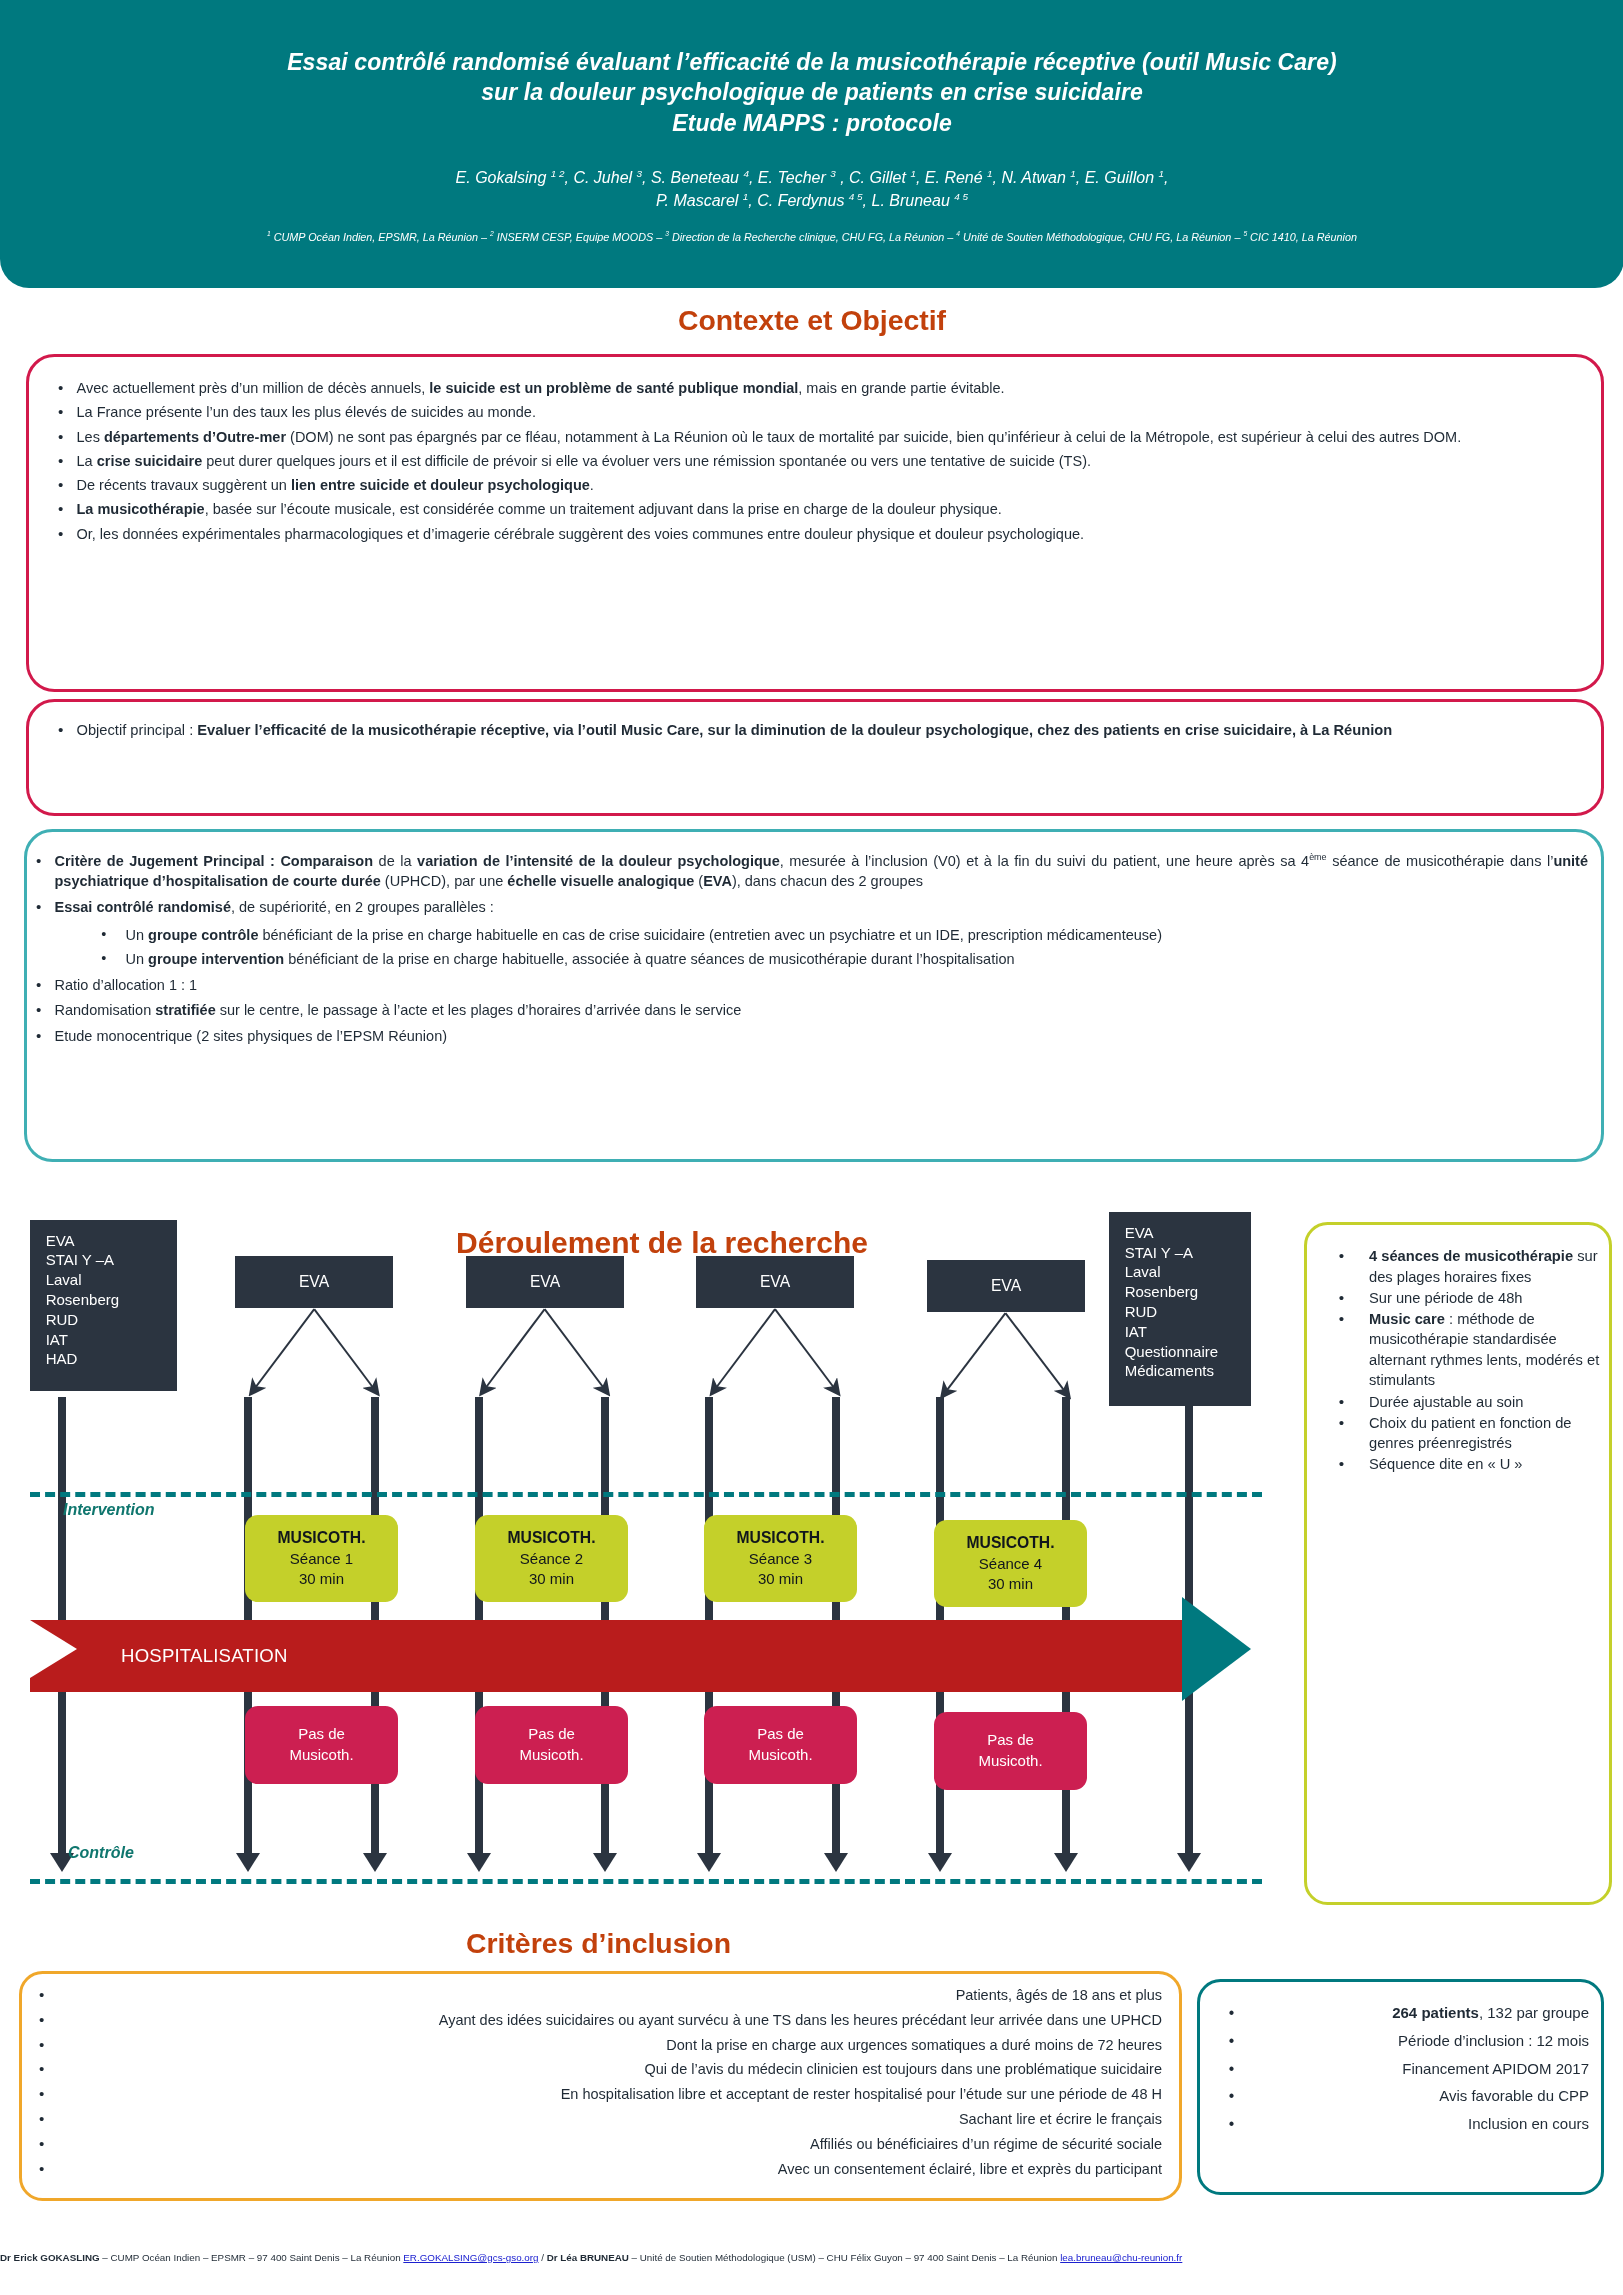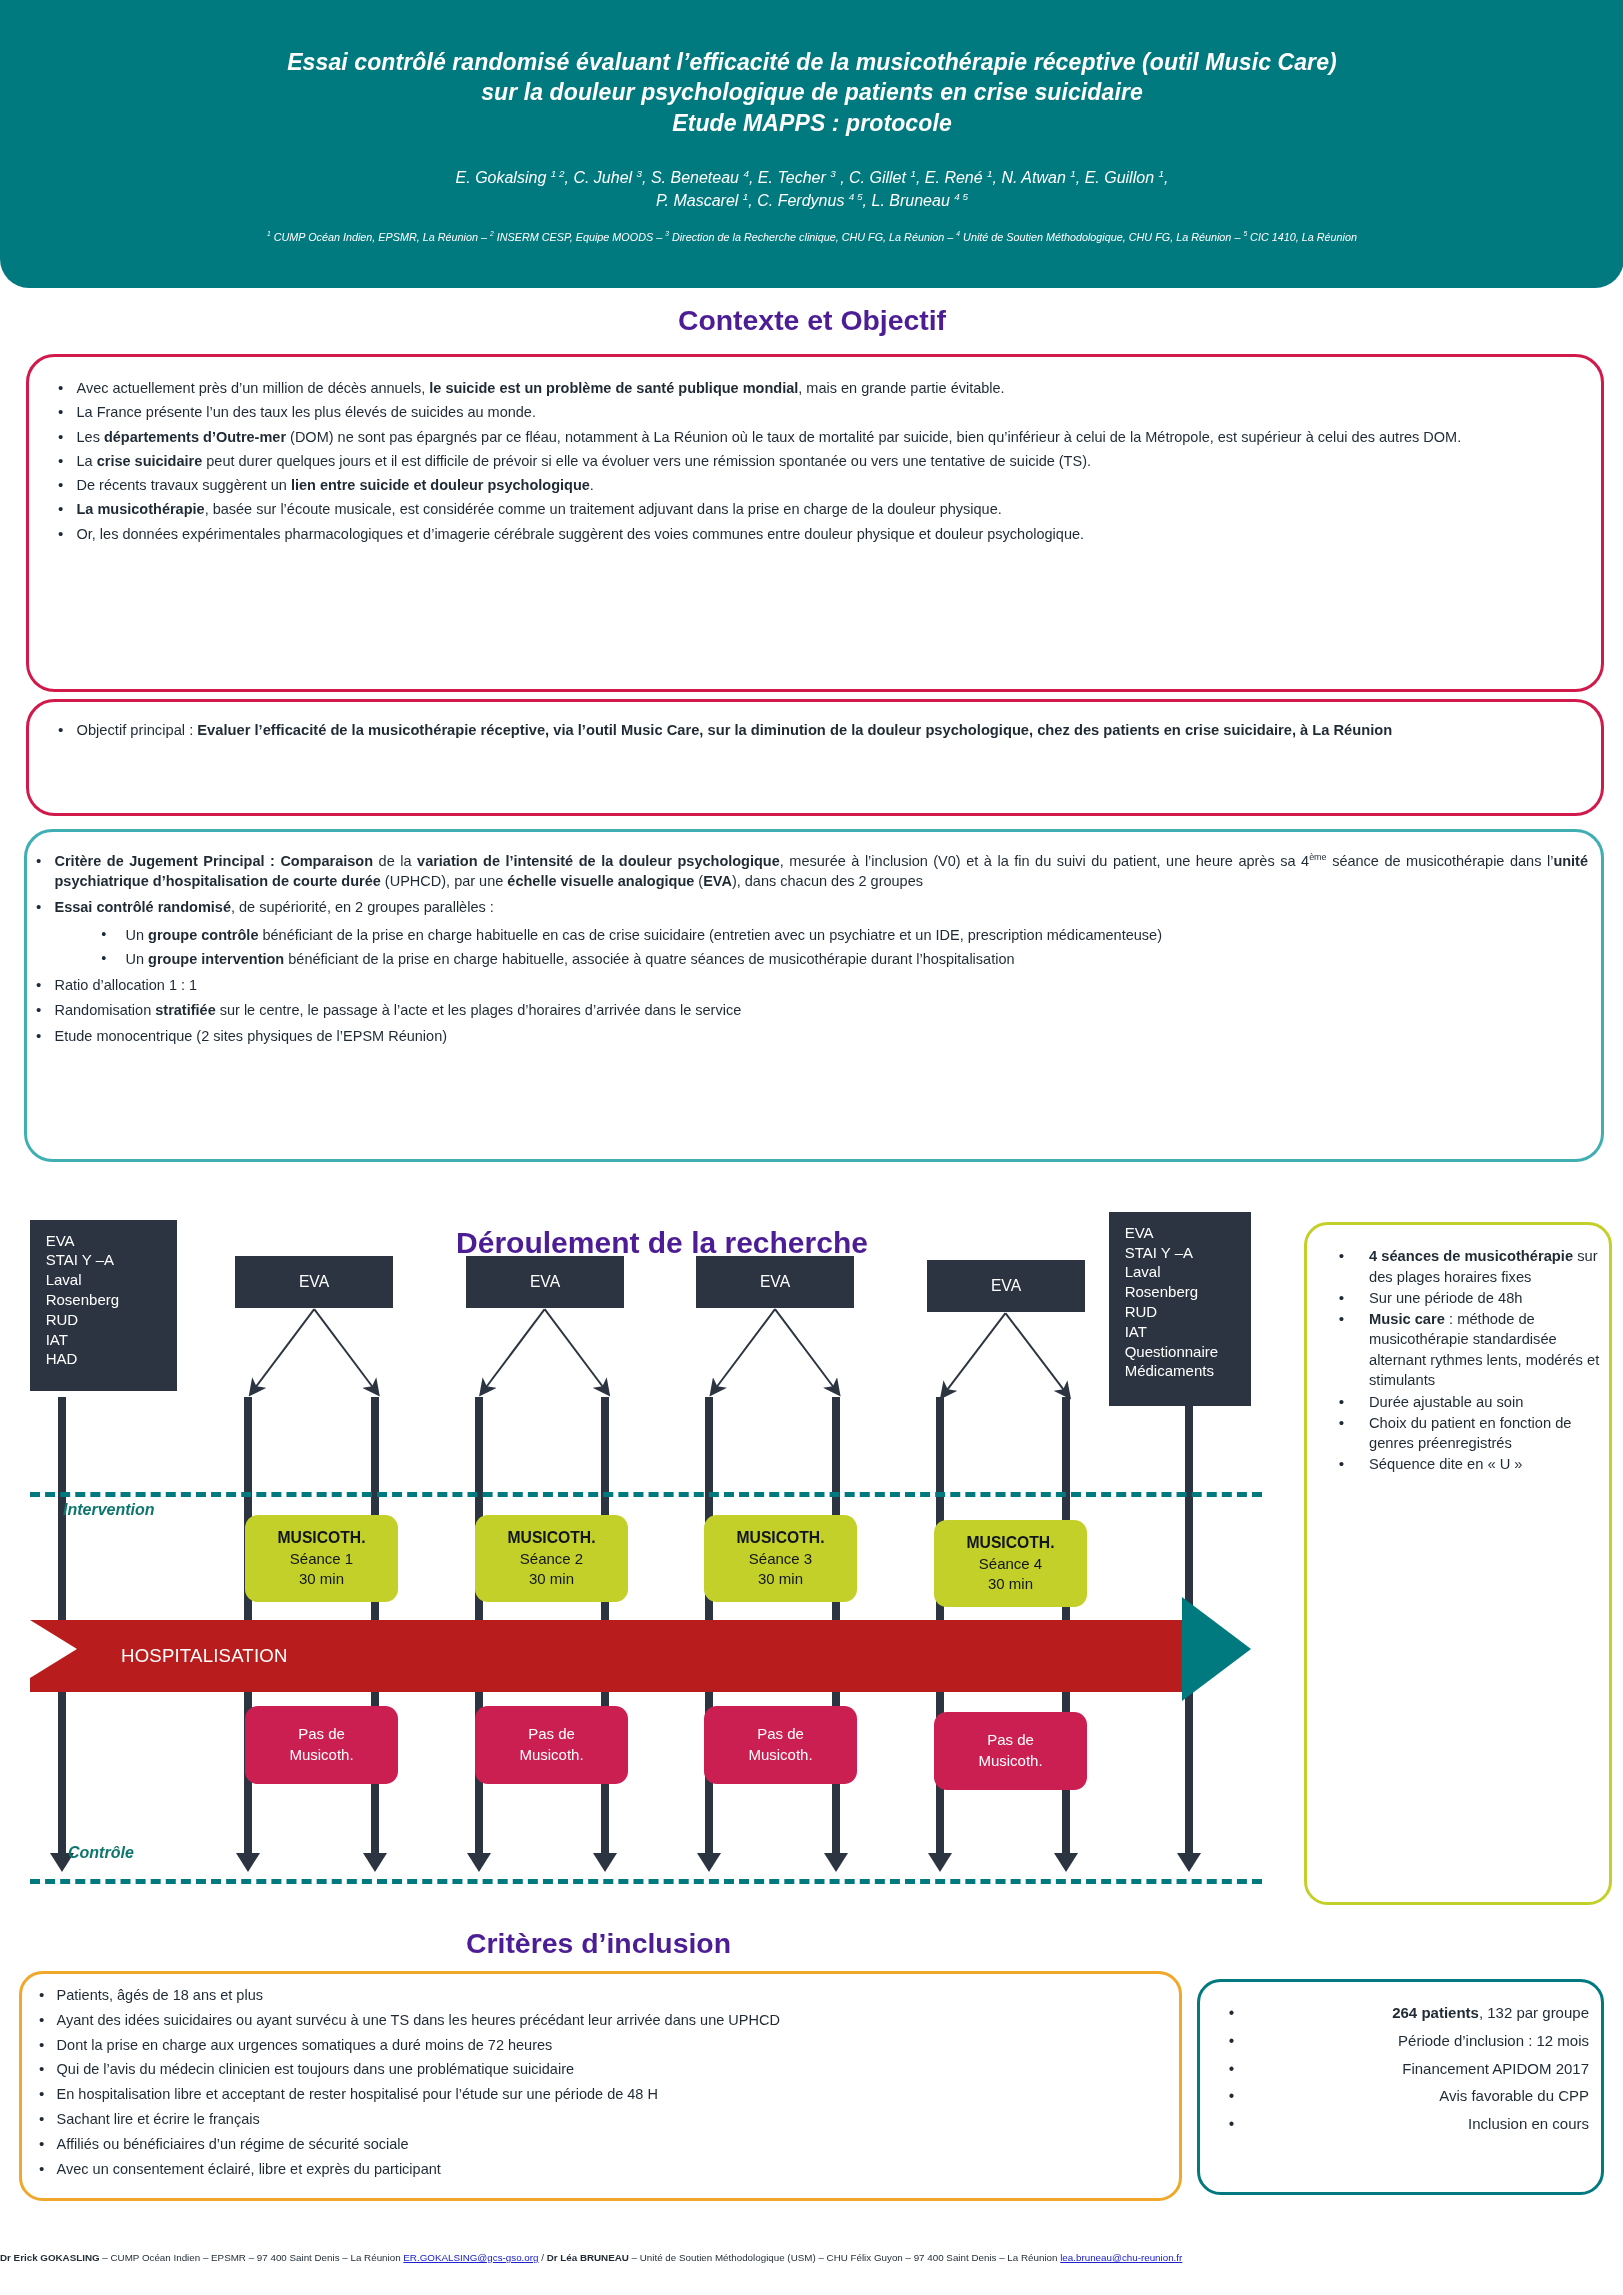--- a/index.html
+++ b/index.html
@@ -29,21 +29,21 @@
     width: 1324px; margin-top: 27.5px; font-weight: normal;
   }
   .header-affil {
     color: #ffffff; font-size: 10.8px; line-height: 1.5; text-align: center;
     width: 1501px; margin-top: 16.7px;
   }
   sup { font-size: .62em; vertical-align: super; }
 
   
   .section-title {
-    text-align: center; font-size: 28.4px; font-weight: bold; color: #4c1d95;
+    text-align: center; font-size: 28.4px; font-weight: bold; color: #c2410c;
   }
   #ctx-title { position: absolute; left: 0; top: 304px; width: 1624px; }
   #dera-title { position: absolute; left: 304px; top: 1226px; width: 716px;
                 font-size: 30px; text-align: center; }
   #incl-title { position: absolute; left: 0; top: 1927px; width: 1197px; }
 
   
   .rbox {
     position: absolute; background: #ffffff; border-radius: 28.4px;
     border: 3.4px solid #D2194B;
@@ -95,21 +95,21 @@
     position: absolute; left: 1324px; top: 1246px; width: 280px;
     font-size: 14.7px; line-height: 1.40;
   }
   #music-list > li { padding-left: 45px; margin-bottom: 0.5px; }
   #music-list > li:before { left: 14.7px; }
 
   #incl-list {
     position: absolute; left: 34px; top: 1986px; width: 1128px;
     font-size: 14.5px; line-height: 1.36;
   }
-  #incl-list > li { margin-bottom: 5.1px; padding-left: 22.6px; }
+  #incl-list > li { margin-bottom: 5.1px; padding-left: 22.6px; text-align: right; }
   #incl-list > li:before { left: 4.9px; }
 
   #stats-list {
     position: absolute; left: 1221px; top: 2003px; width: 368px;
     font-size: 15px; line-height: 1.36; text-align: right;
   }
   #stats-list > li { margin-bottom: 7.4px; padding-left: 27.5px; }
   #stats-list > li:before { left: 7.8px; }
 
   

